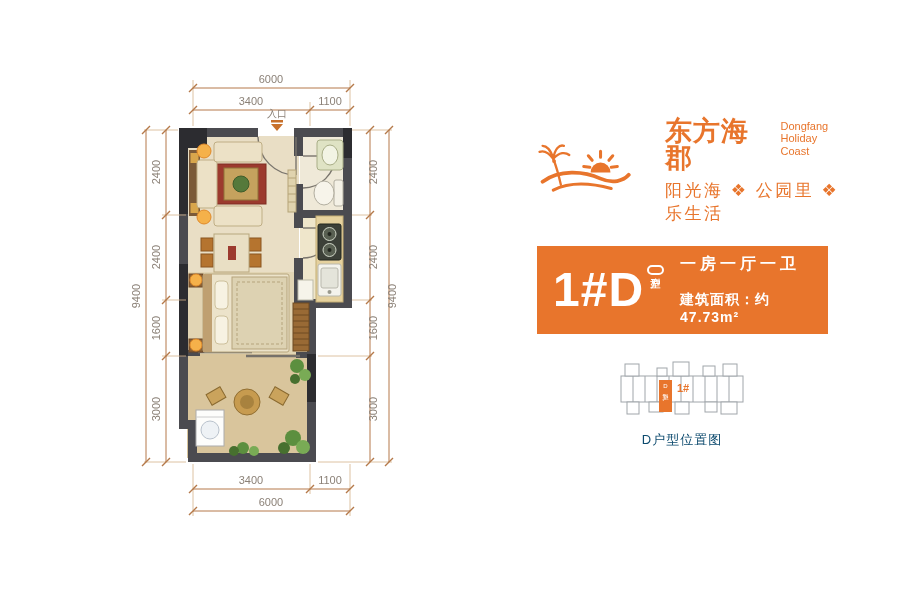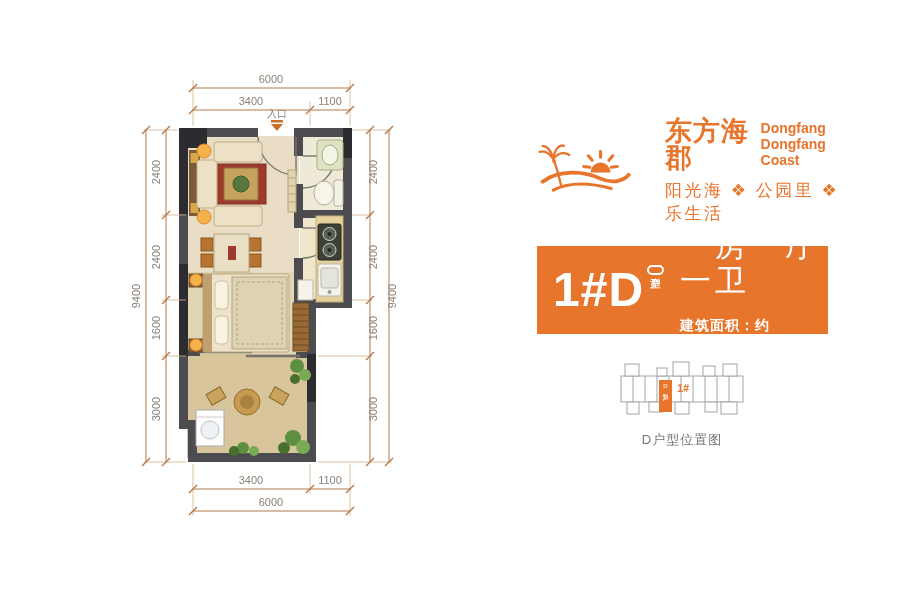--- a/index.html
+++ b/index.html
@@ -8,37 +8,37 @@
   svg text{font-family:"Liberation Sans","DejaVu Sans",sans-serif;}
 
   
   .plan-svg{position:absolute;left:0;top:0;}
 
   
   .logo{position:absolute;left:538px;top:126px;width:310px;height:90px;display:flex;align-items:center;gap:28px;}
   .logo-text{margin-left:6px;}
   .logo-row{display:flex;align-items:flex-start;}
   .logo-cn{color:#E8752C;font-size:27px;font-weight:bold;letter-spacing:1px;line-height:1;}
-  .logo-en{color:#E8752C;font-size:14px;line-height:1.15;margin-left:5px;margin-top:2px;font-weight:bold;}
+  .logo-en{color:#E8752C;font-size:11px;line-height:1.15;margin-left:5px;margin-top:2px;font-weight:normal;}
   .logo-tagline{color:#E8752C;font-size:17px;letter-spacing:2.5px;margin-top:7px;}
 
   
   .badge{position:absolute;left:537px;top:246px;width:291px;height:88px;background:#E8752C;
          display:flex;align-items:center;padding:0 0 0 16px;box-sizing:border-box;color:#fff;}
   .badge-left{display:flex;align-items:flex-start;}
   .badge-code{font-size:48px;font-weight:bold;line-height:66px;letter-spacing:1px;}
   .badge-tag{writing-mode:vertical-rl;text-orientation:upright;font-size:10px;border:2px solid #fff;
              border-radius:6px;padding:3px 1px;margin-left:3px;margin-top:8px;line-height:1.1;font-weight:bold;}
   .badge-right{margin-left:16px;}
-  .badge-layout{font-size:31px;font-weight:normal;letter-spacing:4px;line-height:1.1;}
+  .badge-layout{font-size:16px;font-weight:bold;letter-spacing:4px;line-height:1.1;}
   .badge-area{font-size:14px;font-weight:bold;margin-top:19px;letter-spacing:1px;}
 
   
   .locmap{position:absolute;left:612px;top:356px;width:140px;text-align:center;}
-  .locmap-caption{font-size:13px;color:#737373;letter-spacing:1px;margin-top:3px;}
+  .locmap-caption{font-size:13px;color:#0c4a6e;letter-spacing:1px;margin-top:3px;}
 </style>
 </head>
 <body>
 
 <div class="canvas">
 
   <svg class="plan-svg" width="460" height="600" viewBox="0 0 460 600">
 
     <g>
       <rect x="187" y="136" width="112" height="136" fill="#e9dec5"></rect>
@@ -242,21 +242,21 @@
         <path d="M30,58 C27,45 24,34 20,24" stroke-width="3"></path>
         <path d="M20,24 C14,16 7,13 2,15 M20,24 C17,12 11,7 6,7 M20,24 C22,11 28,5 34,7 M20,24 C28,15 36,15 41,19" stroke-width="3"></path>
         <circle cx="21" cy="27" r="2.5" fill="#E8752C" stroke="none"></circle>
       </g>
     </svg>
     <div class="logo-text">
       <div class="logo-row">
         <span class="logo-cn">东方海郡</span>
         <span class="logo-en">
           <span>Dongfang</span><br>
-          <span>Dongfang Coast</span>
+          <span>Holiday Coast</span>
         </span>
       </div>
       <div class="logo-tagline">阳光海 ❖ 公园里 ❖ 乐生活</div>
     </div>
   </div>
 
   <div class="badge">
     <div class="badge-left">
       <span class="badge-code">1#D</span>
       <span class="badge-tag">户型</span>

